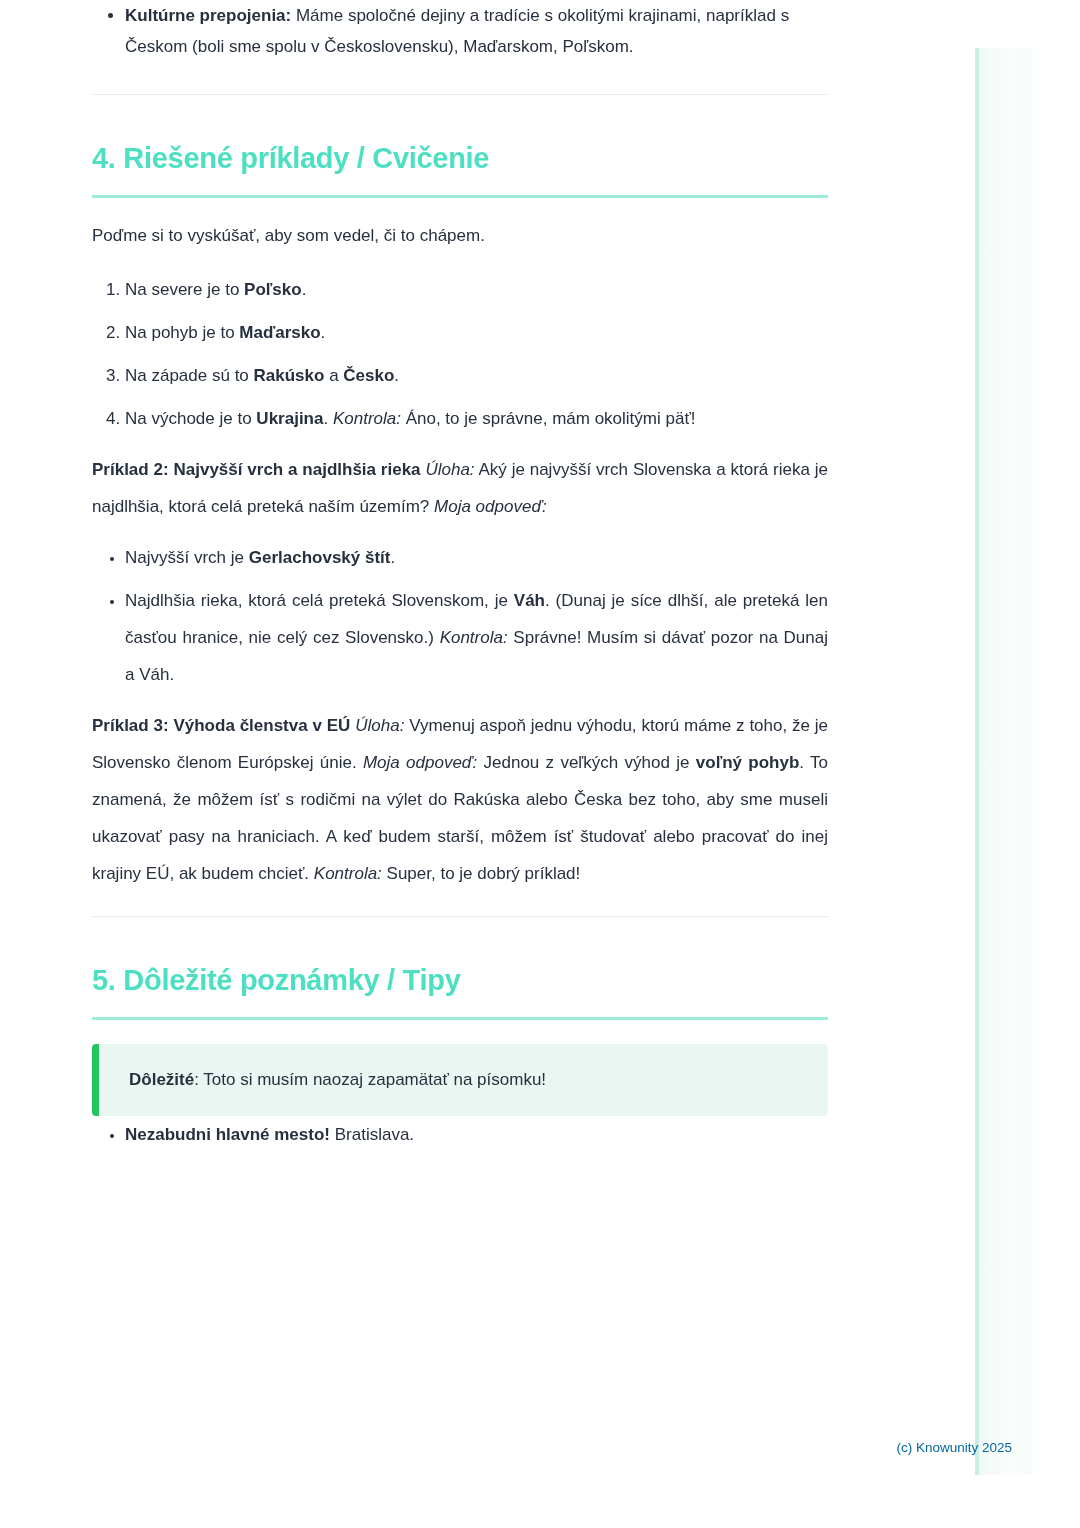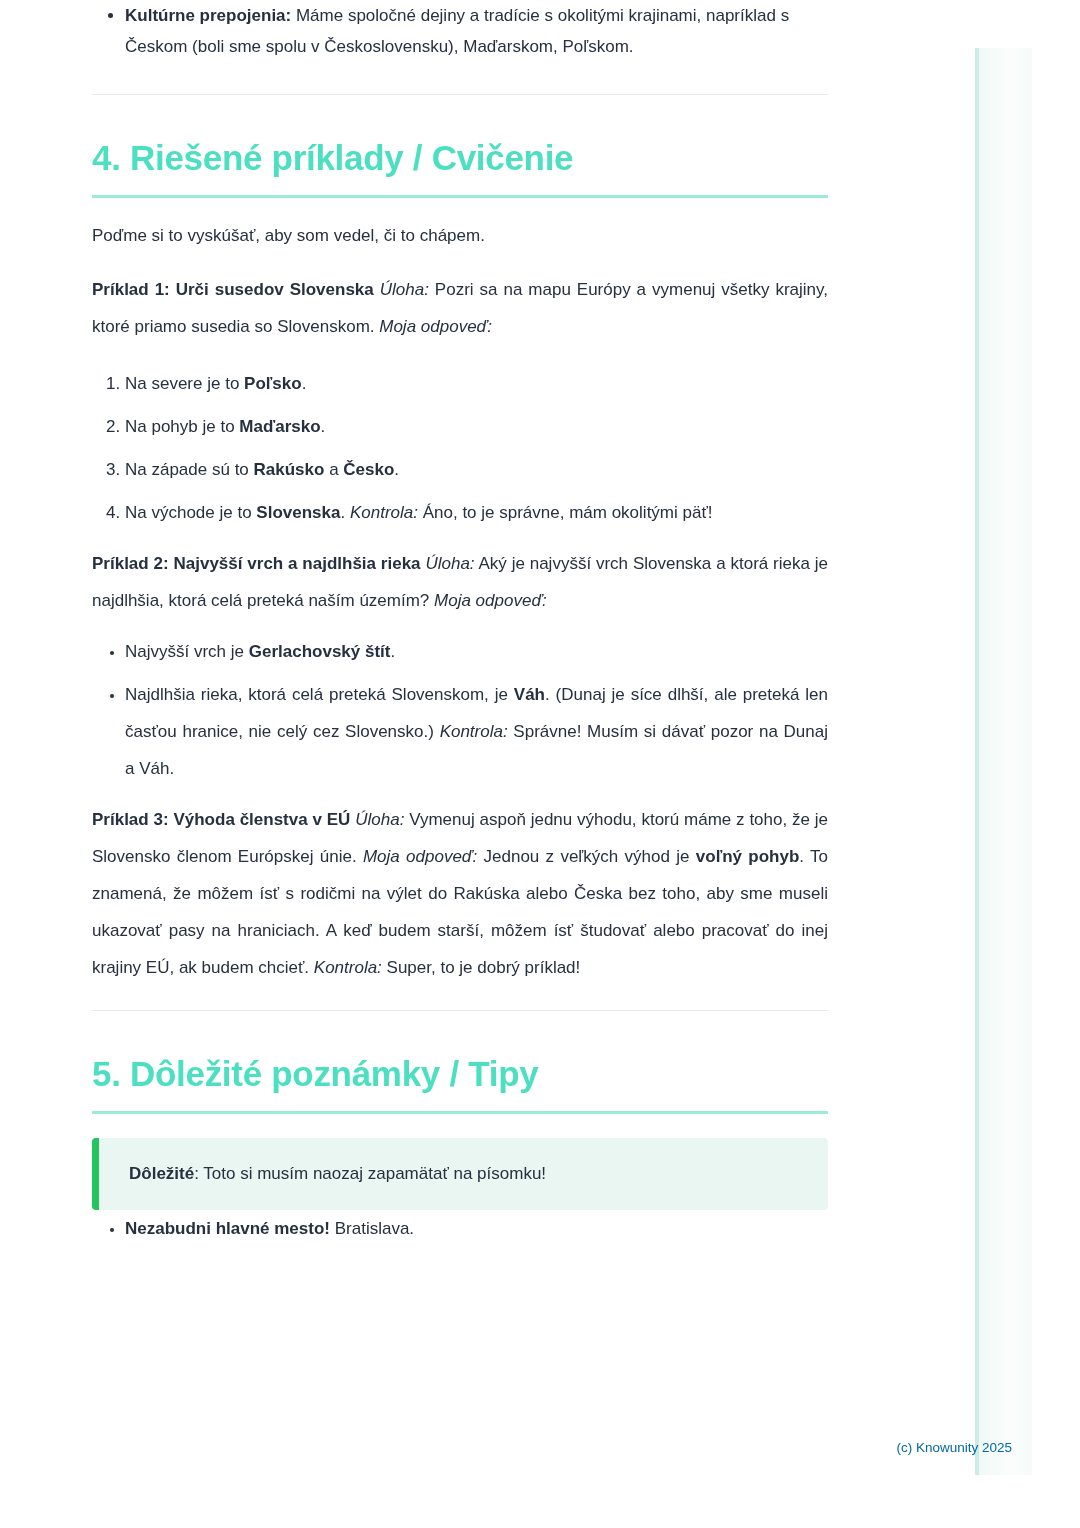--- a/index.html
+++ b/index.html
@@ -34,21 +34,21 @@
   }
   .intro-list { margin-top: 56px; line-height: 31px; }
   .divider {
     border: none;
     border-top: 1px solid #E8EAEC;
     margin: 32px 0 0 0;
   }
   .divider2 { margin-top: 24px; }
   .section-title {
     margin: 44px 0 10px 0;
-    font-size: 35px;
+    font-size: 29px;
     line-height: 38px;
     font-weight: 700;
     letter-spacing: -0.3px;
     color: #4CDFC1;
     padding-bottom: 18px;
     border-bottom: 3px solid #9CEBD9;
   }
   .lead { margin: 22px 0 0 0; line-height: 31px; }
   .para {
     margin: 20px 0 0 0;
@@ -94,27 +94,26 @@
     <ul class="blist intro-list">
       <li><strong>Kultúrne prepojenia:</strong><span> Máme spoločné dejiny a tradície s okolitými krajinami, napríklad s Českom (boli sme spolu v Československu), Maďarskom, Poľskom.</span></li>
     </ul>
 
     <hr class="divider">
 
     <h2 class="section-title">4. Riešené príklady / Cvičenie</h2>
 
     <p class="lead">Poďme si to vyskúšať, aby som vedel, či to chápem.</p>
 
-    <p class="para"><strong>Príklad 1: Urči susedov Slovenska</strong><em> Úloha:</em><span> Pozri sa na mapu Európy a vymenuj všetky krajiny, ktoré priamo susedia so Slovenskom.</span><em> Moja odpoveď:</em></p>
 
     <ol class="blist answers">
       <li><span>Na severe je to </span><strong>Poľsko</strong><span>.</span></li>
       <li><span>Na pohyb je to </span><strong>Maďarsko</strong><span>.</span></li>
       <li><span>Na západe sú to </span><strong>Rakúsko</strong><span> a </span><strong>Česko</strong><span>.</span></li>
-      <li><span>Na východe je to </span><strong>Slovenska</strong><span>. </span><em>Kontrola:</em><span> Áno, to je správne, mám okolitými päť!</span></li>
+      <li><span>Na východe je to </span><strong>Ukrajina</strong><span>. </span><em>Kontrola:</em><span> Áno, to je správne, mám okolitými päť!</span></li>
     </ol>
 
     <p class="para para-tight"><strong>Príklad 2: Najvyšší vrch a najdlhšia rieka</strong><em> Úloha:</em><span> Aký je najvyšší vrch Slovenska a ktorá rieka je najdlhšia, ktorá celá preteká naším územím?</span><em> Moja odpoveď:</em></p>
 
     <ul class="blist answers">
       <li><span>Najvyšší vrch je </span><strong>Gerlachovský štít</strong><span>.</span></li>
       <li><span>Najdlhšia rieka, ktorá celá preteká Slovenskom, je </span><strong>Váh</strong><span>. (Dunaj je síce dlhší, ale preteká len časťou hranice, nie celý cez Slovensko.) </span><em>Kontrola:</em><span> Správne! Musím si dávať pozor na Dunaj a Váh.</span></li>
     </ul>
 
     <p class="para para-tight"><strong>Príklad 3: Výhoda členstva v EÚ</strong><em> Úloha:</em><span> Vymenuj aspoň jednu výhodu, ktorú máme z toho, že je Slovensko členom Európskej únie.</span><em> Moja odpoveď:</em><span> Jednou z veľkých výhod je </span><strong>voľný pohyb</strong><span>. To znamená, že môžem ísť s rodičmi na výlet do Rakúska alebo Česka bez toho, aby sme museli ukazovať pasy na hraniciach. A keď budem starší, môžem ísť študovať alebo pracovať do inej krajiny EÚ, ak budem chcieť. </span><em>Kontrola:</em><span> Super, to je dobrý príklad!</span></p>

